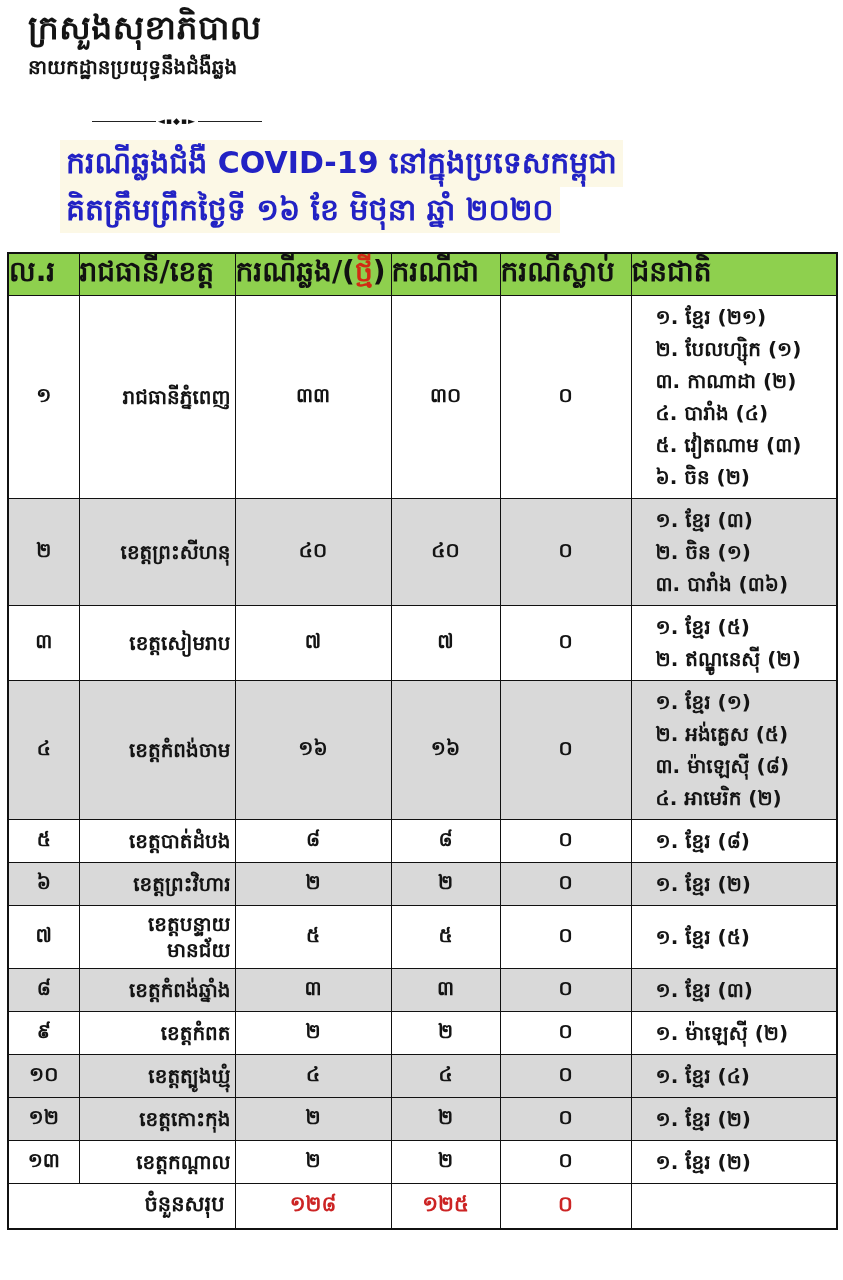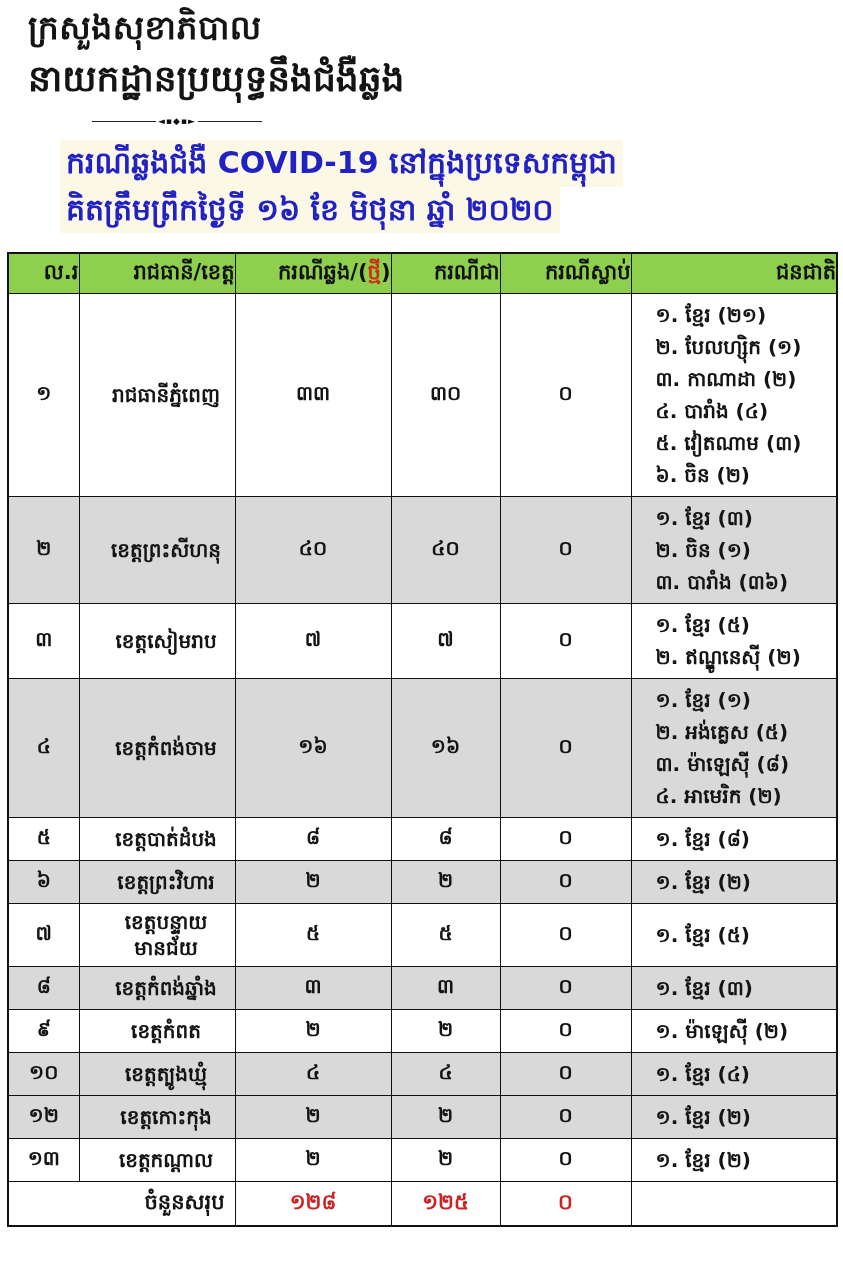--- a/index.html
+++ b/index.html
@@ -7,21 +7,21 @@
     width: 843px; height: 1280px;
     background: #ffffff;
     font-family: "DejaVu Sans", "Liberation Sans", sans-serif;
     overflow: hidden;
   }
   .page { position: relative; width: 843px; height: 1120px; background: #fff; }
 
   
   .letterhead { position: absolute; left: 28px; top: 4px; color: var(--ink, #141414); }
   .letterhead .line1 { font-size: 33px; font-weight: bold; line-height: 1.45; letter-spacing: 0.5px; }
-  .letterhead .line2 { font-size: 36px; font-weight: bold; line-height: 1.5; }
+  .letterhead .line2 { font-size: 20px; font-weight: bold; line-height: 1.5; }
 
   
   .divider { position: absolute; left: 92px; top: 116px; width: 170px;
              display: flex; align-items: center; color: #111; }
   .divider .rule { flex: 1; border-top: 1px solid #222; }
   .divider .orn { font-size: 9px; letter-spacing: 1px; padding: 0 2px; color: #111; }
 
   
   .title-block { position: absolute; left: 60px; top: 140px; width: 760px;
                  text-align: left; }
@@ -29,31 +29,31 @@
                 color: var(--title_blue, #2222c4);
                 font-size: 30px; font-weight: bold; line-height: 1.55; padding: 0 6px; }
 
   
   table.cases { position: absolute; left: 7px; top: 252px; width: 829px;
                 border-collapse: collapse; table-layout: fixed;
                 border: 2px solid var(--border_dark, #111); }
   table.cases th, table.cases td { border: 1px solid var(--border_dark, #111); }
 
   thead th { background: var(--header_green, #8ed04e);
-             font-size: 21px; font-weight: bold; color: #111;
-             height: 40px; text-align: right; vertical-align: middle;
+             font-size: 28px; font-weight: bold; color: #111;
+             height: 40px; text-align: left; vertical-align: middle;
              border-bottom: 2px solid var(--border_dark, #111); }
   thead th .red { color: var(--accent_red, #d22b14); }
 
   tbody td { font-size: 20px; font-weight: bold; color: #141414;
              vertical-align: middle; background: #fff; }
   tbody tr.striped td { background: var(--row_gray, #d9d9d9); }
 
   td.c-no     { text-align: center; }
-  td.c-prov   { text-align: center; padding: 5px 4px 5px 22px; line-height: 1.3; }
+  td.c-prov   { text-align: right; padding: 5px 4px 5px 22px; line-height: 1.3; }
   td.c-num    { text-align: center; }
   td.c-nat    { text-align: left; padding: 5px 4px 5px 24px; }
   td.c-nat .nat-line { line-height: 32px; white-space: nowrap; }
   tbody td { padding-top: 5px; padding-bottom: 5px; }
   tbody tr.single td { height: 42px; }
 
   tfoot td { height: 45px; background: #fff; font-weight: bold; vertical-align: middle; }
   tfoot .t-label { text-align: right; padding-right: 10px; font-size: 21px; color: #141414; }
   tfoot .t-val   { text-align: center; font-size: 21px; color: var(--total_red, #cc2424); }
 </style>

